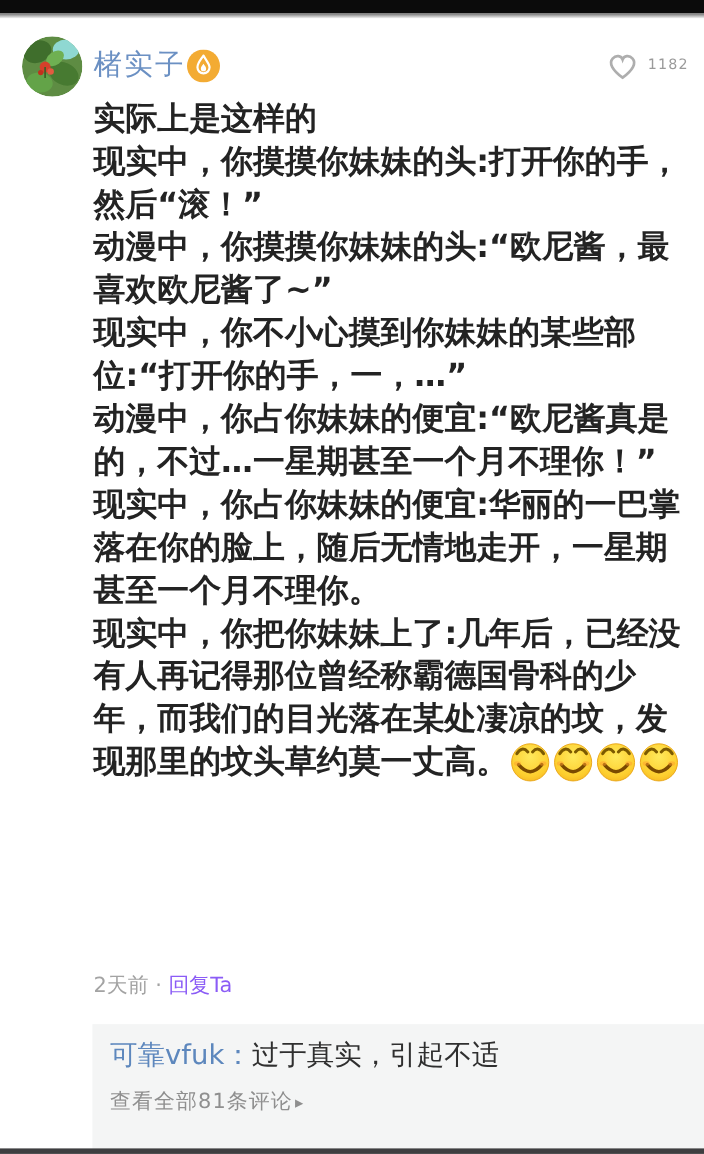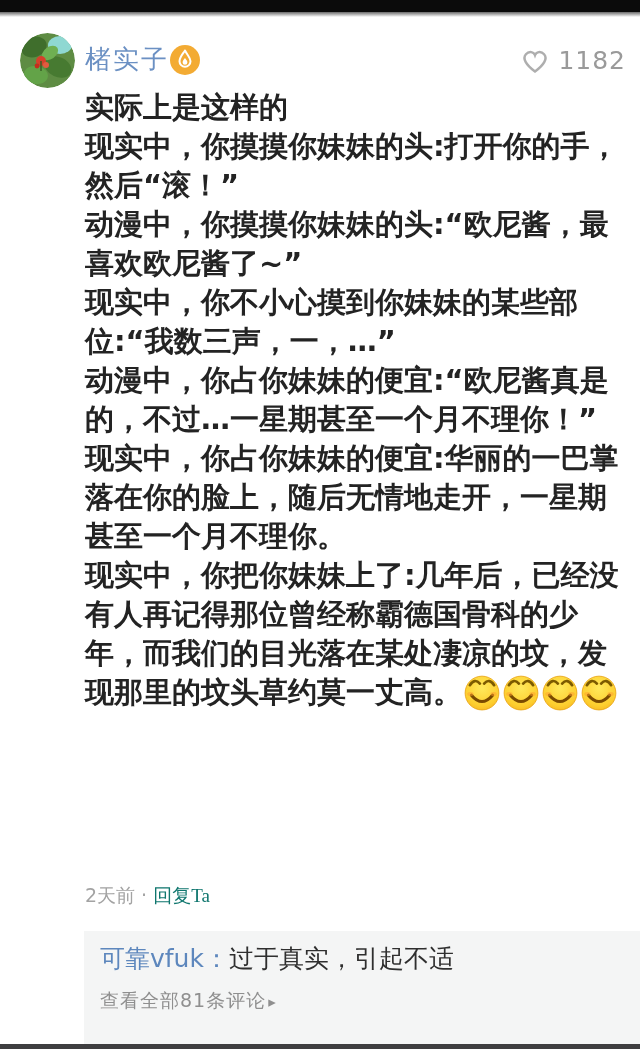--- a/index.html
+++ b/index.html
@@ -14,30 +14,30 @@
   .bottombar{position:absolute;left:0;bottom:0;width:640px;height:5px;background:#3e3e40;z-index:9;}
 
   .avatar{position:absolute;left:20px;top:33px;width:55px;height:55px;border-radius:50%;
     overflow:hidden;cursor:pointer;}
   .username{position:absolute;left:85px;top:44px;font-size:26px;line-height:30px;
     color:#6b90c3;letter-spacing:2px;cursor:pointer;}
   .badge{position:absolute;left:170px;top:45px;width:30px;height:30px;}
 
   .like-wrap{position:absolute;right:14px;top:46px;display:flex;align-items:center;cursor:pointer;}
   .like-heart{width:30px;height:27px;margin-right:8px;}
-  .like-count{font-size:25px;color:#9a9a9a;letter-spacing:1px;}
+  .like-count{font-size:13px;color:#9a9a9a;letter-spacing:1px;}
 
   .comment{position:absolute;left:85px;top:88px;width:538px;
     font-size:29px;line-height:39px;color:#232323;font-weight:bold;}
   .para{margin:0;}
   .emojis{white-space:nowrap;}
   .emoji-grin{width:38px;height:38px;vertical-align:-9px;margin-left:1px;}
 
   .meta{position:absolute;left:85px;top:883px;font-size:19px;color:#a3a3a3;}
-  .meta .reply-action{color:#0f766e;cursor:pointer;font-family:Liberation Serif, serif;}
+  .meta .reply-action{color:#8b5cf6;cursor:pointer;}
   .meta .sep{margin:0 6px;}
 
   .reply-box{position:absolute;left:84px;top:931px;width:556px;height:118px;
     background:#f4f5f5;box-sizing:border-box;padding:13px 10px 0 16px;}
   .reply-row{font-size:25px;line-height:30px;margin-bottom:14px;cursor:pointer;}
   .reply-user{color:#5d87bd;}
   .reply-text{color:#2f2f2f;}
   .emoji-facepalm{width:28px;height:28px;vertical-align:-6px;margin-left:2px;}
   .view-all{font-size:19px;color:#8f8f8f;margin-top:11px;cursor:pointer;letter-spacing:1px;}
   .view-all .arrow{font-size:15px;margin-left:2px;}
@@ -79,21 +79,21 @@
   <svg class="like-heart" viewBox="0 0 24 22">
     <path d="M12 20 C4.5 14.5 1.6 9.3 4.6 5.9 C7.2 3 11 3.9 12 6.6 C13 3.9 16.8 3 19.4 5.9 C22.4 9.3 19.5 14.5 12 20 Z" fill="none" stroke="#aeaeae" stroke-width="2"></path>
   </svg>
   <span class="like-count">1182</span>
 </div>
 
 <div class="comment">
   <div class="para">实际上是这样的</div>
   <div class="para">现实中，你摸摸你妹妹的头:打开你的手，然后“滚！”</div>
   <div class="para">动漫中，你摸摸你妹妹的头:“欧尼酱，最喜欢欧尼酱了~”</div>
-  <div class="para">现实中，你不小心摸到你妹妹的某些部位:“我数三声，一，…”</div>
+  <div class="para">现实中，你不小心摸到你妹妹的某些部位:“打开你的手，一，…”</div>
   <div class="para">动漫中，你占你妹妹的便宜:“欧尼酱真是的，不过…一星期甚至一个月不理你！”</div>
   <div class="para">现实中，你占你妹妹的便宜:华丽的一巴掌落在你的脸上，随后无情地走开，一星期甚至一个月不理你。</div>
   <div class="para">
     <span>现实中，你把你妹妹上了:几年后，已经没有人再记得那位曾经称霸德国骨科的少年，而我们的目光落在某处凄凉的坟，发现那里的坟头草约莫一丈高。</span><span class="emojis"><svg class="emoji-grin inline-svg" viewBox="0 0 36 36">
         <defs>
           <radialGradient id="gy" cx="50%" cy="35%" r="75%">
             <stop offset="0%" stop-color="#ffe95c"></stop>
               <stop offset="70%" stop-color="#fdce2e"></stop>
             <stop offset="100%" stop-color="#f4b01f"></stop>
           </radialGradient>

